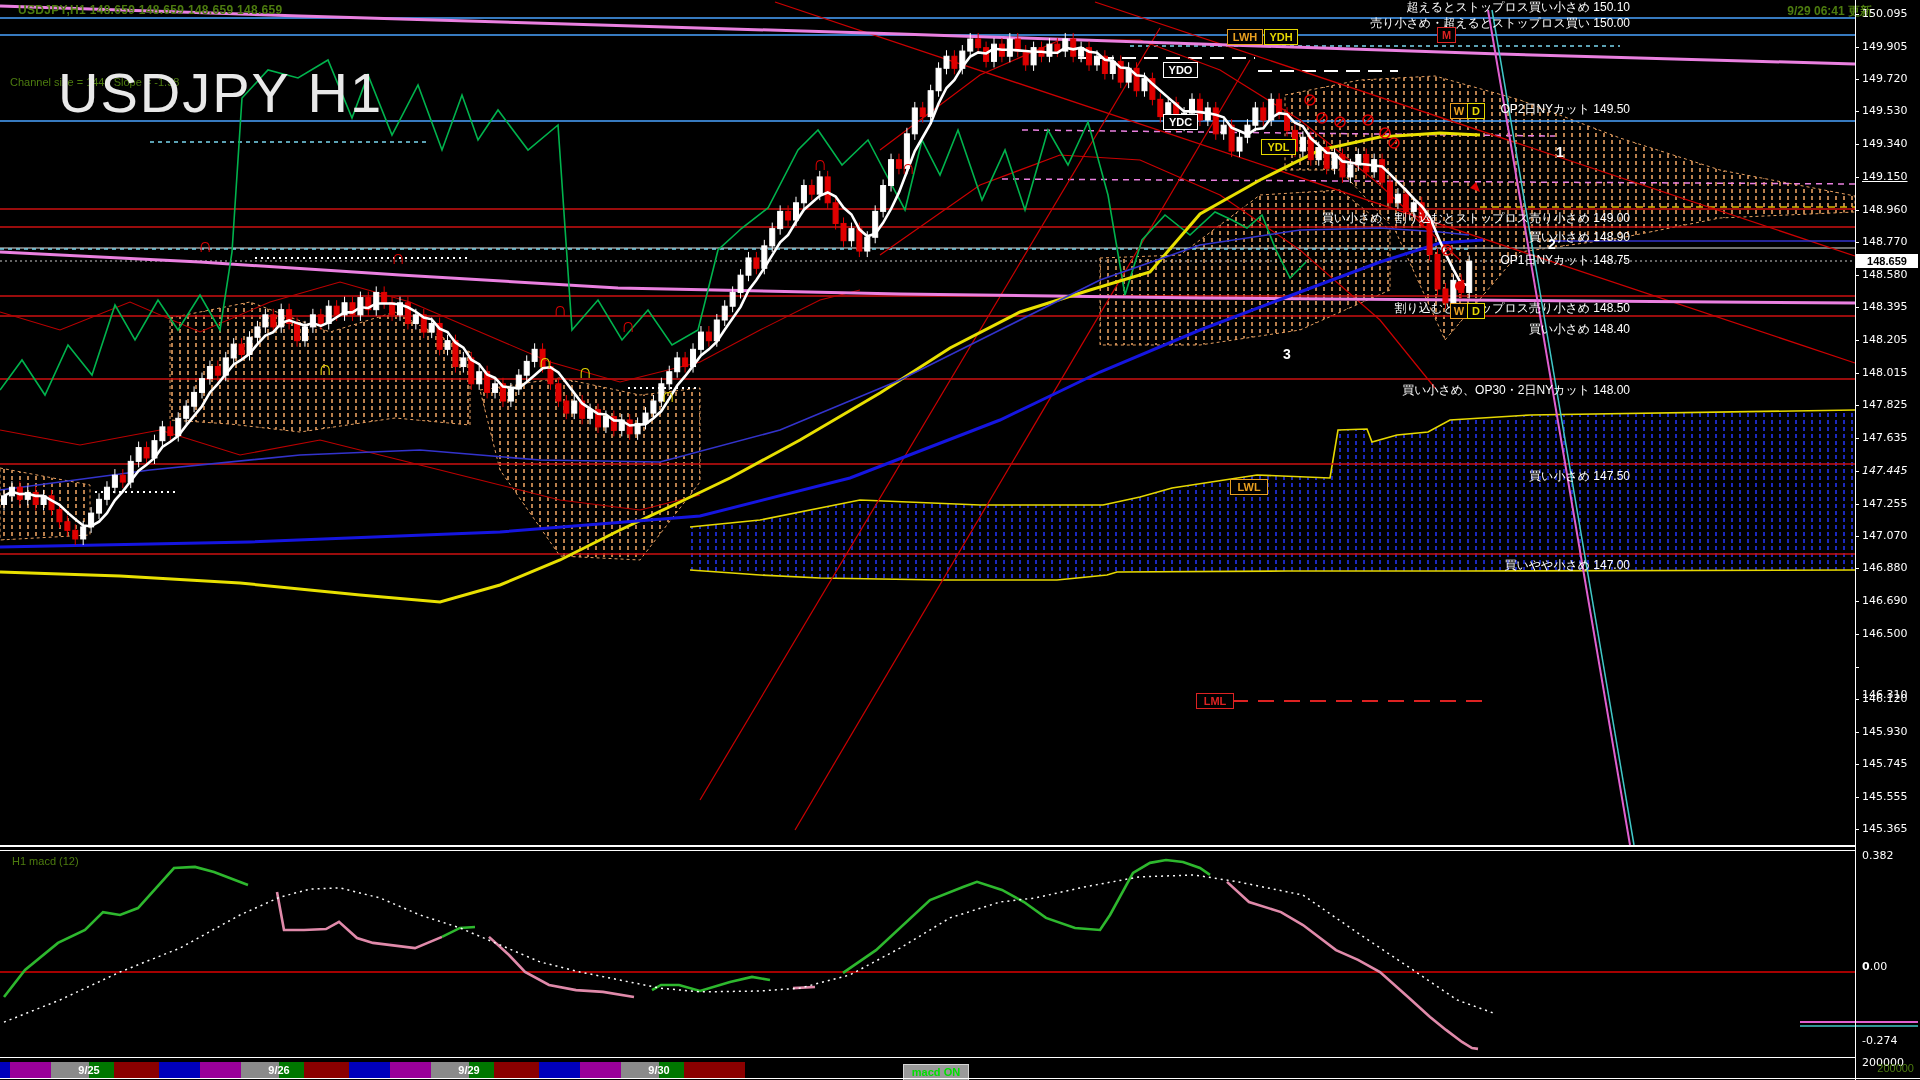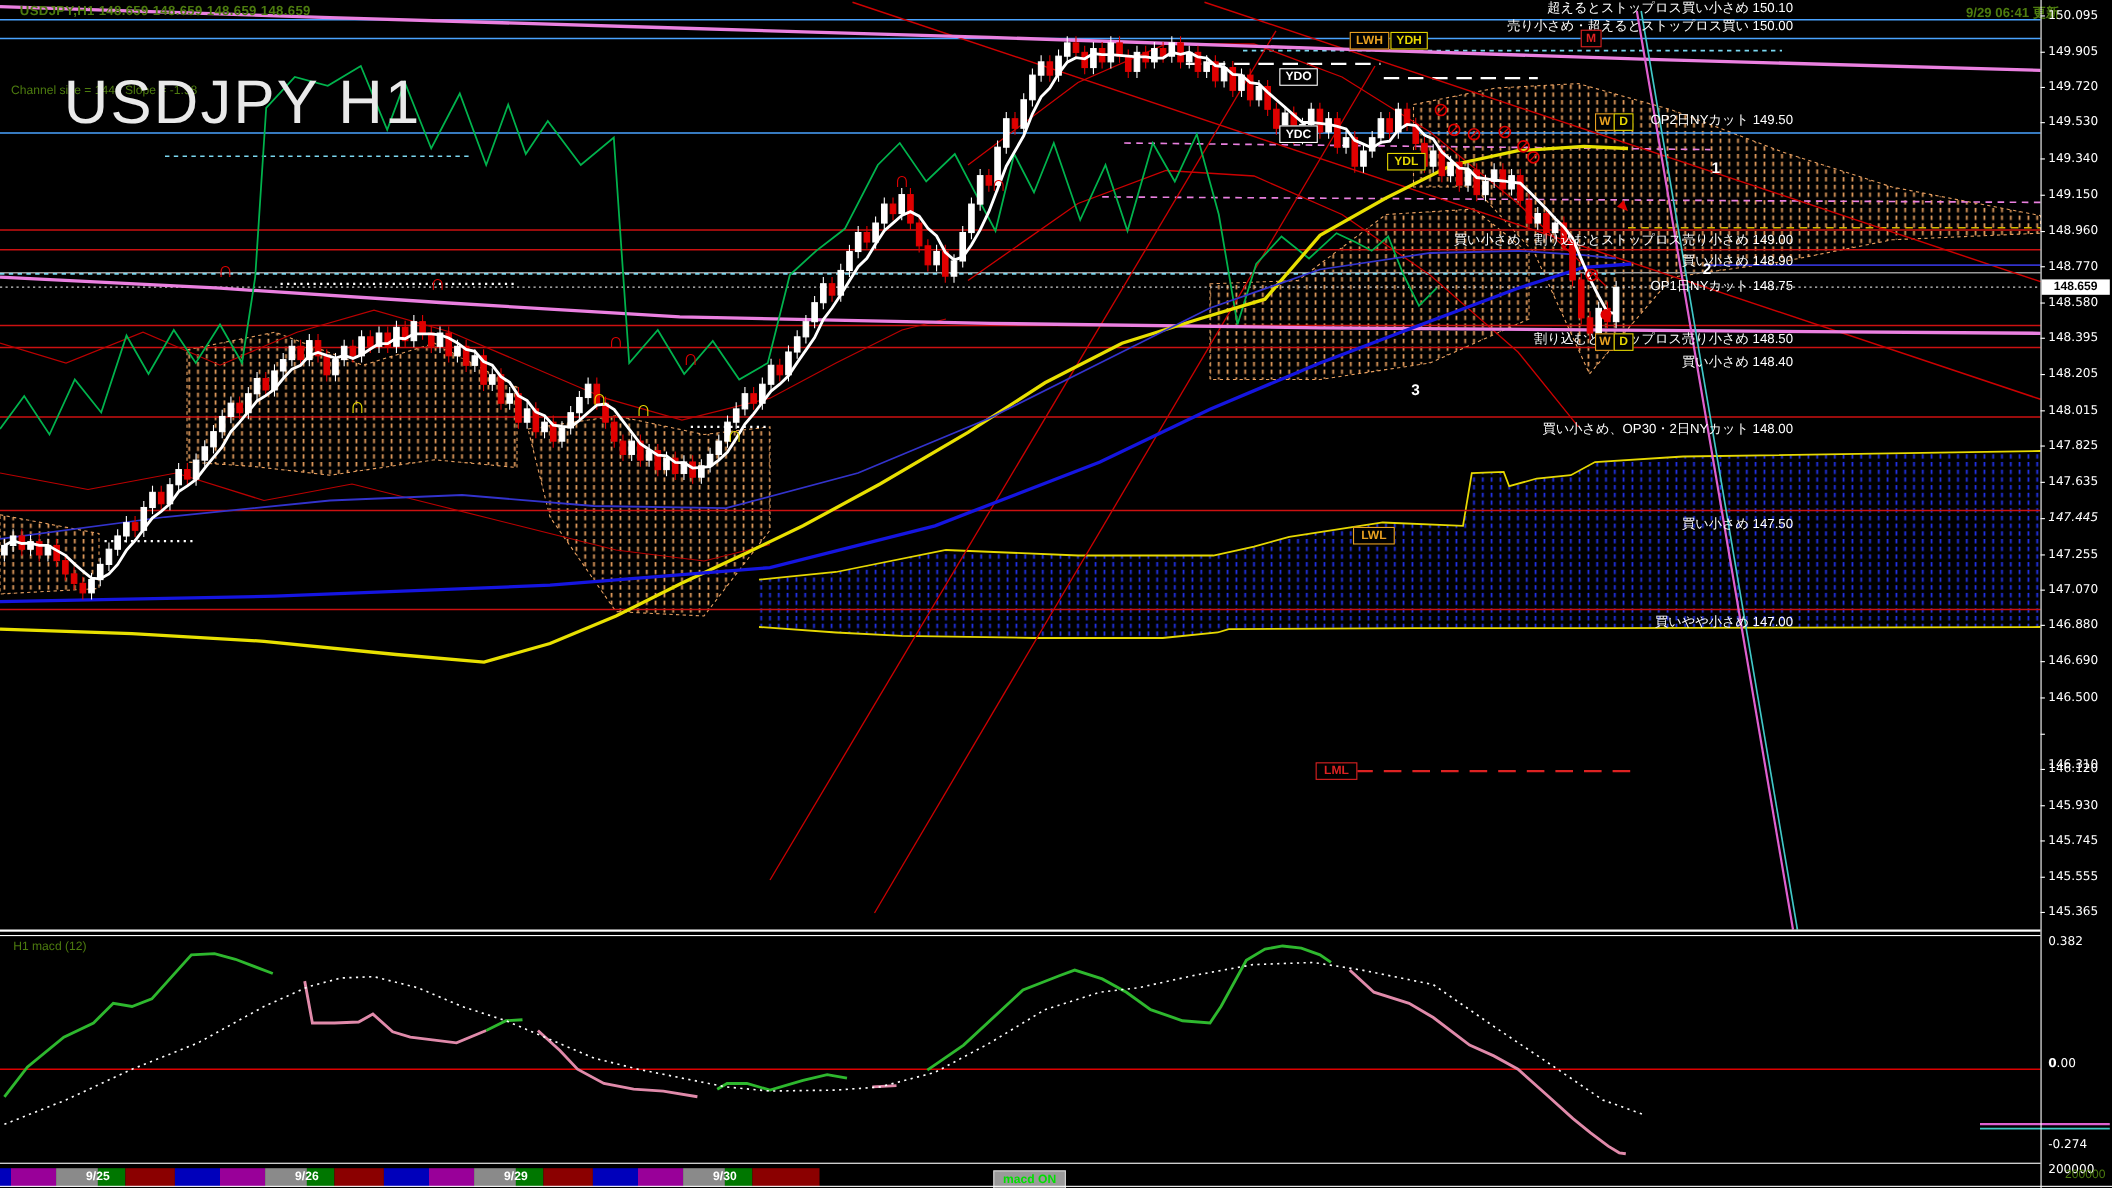--- a/index.html
+++ b/index.html
@@ -546,21 +546,21 @@
       <div class="axis-tick" style="top: 7px;">150.095</div>
       <div class="axis-dash" style="top: 46.756px;"></div>
       <div class="axis-tick" style="top: 39.756px;">149.905</div>
       <div class="axis-dash" style="top: 78.65px;"></div>
       <div class="axis-tick" style="top: 71.65px;">149.720</div>
       <div class="axis-dash" style="top: 111.406px;"></div>
       <div class="axis-tick" style="top: 104.406px;">149.530</div>
       <div class="axis-dash" style="top: 144.162px;"></div>
       <div class="axis-tick" style="top: 137.162px;">149.340</div>
       <div class="axis-dash" style="top: 176.918px;"></div>
-      <div class="axis-tick" style="top: 169.918px;">149.150</div>
+      <div class="axis-tick" style="top: 169.918px; text-decoration: underline;">149.150</div>
       <div class="axis-dash" style="top: 209.674px;"></div>
       <div class="axis-tick" style="top: 202.674px;">148.960</div>
       <div class="axis-dash" style="top: 242.43px;"></div>
       <div class="axis-tick" style="top: 235.43px;">148.770</div>
       <div class="axis-dash" style="top: 275.186px;"></div>
       <div class="axis-tick" style="top: 268.186px;">148.580</div>
       <div class="axis-dash" style="top: 307.08px;"></div>
       <div class="axis-tick" style="top: 300.08px;">148.395</div>
       <div class="axis-dash" style="top: 339.836px;"></div>
       <div class="axis-tick" style="top: 332.836px;">148.205</div>

